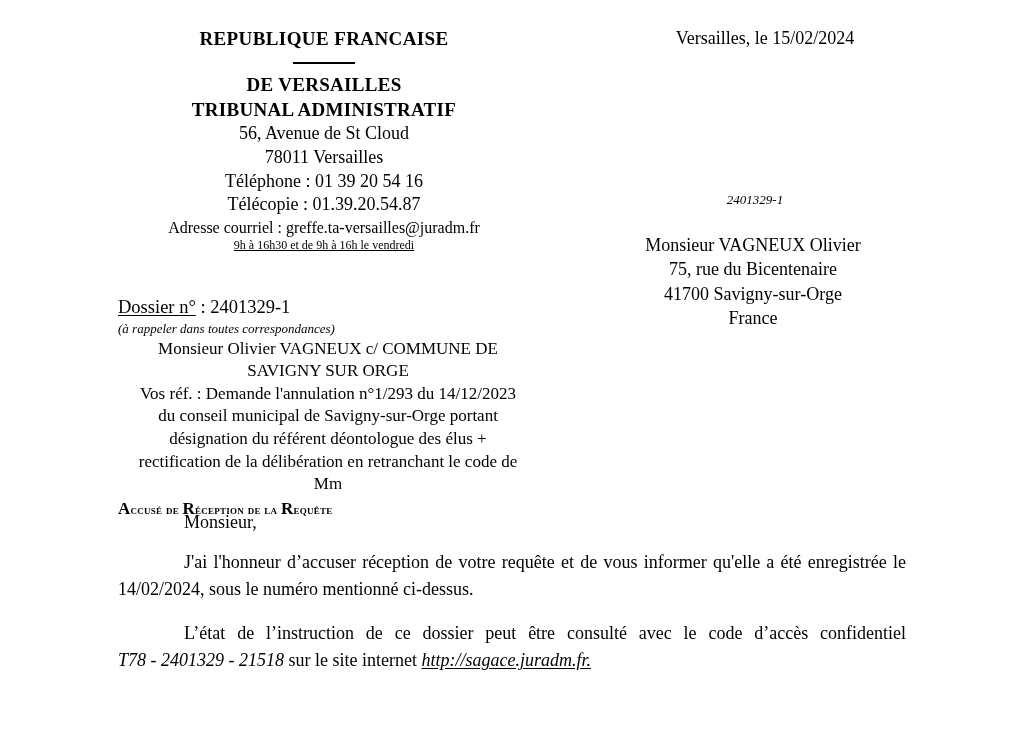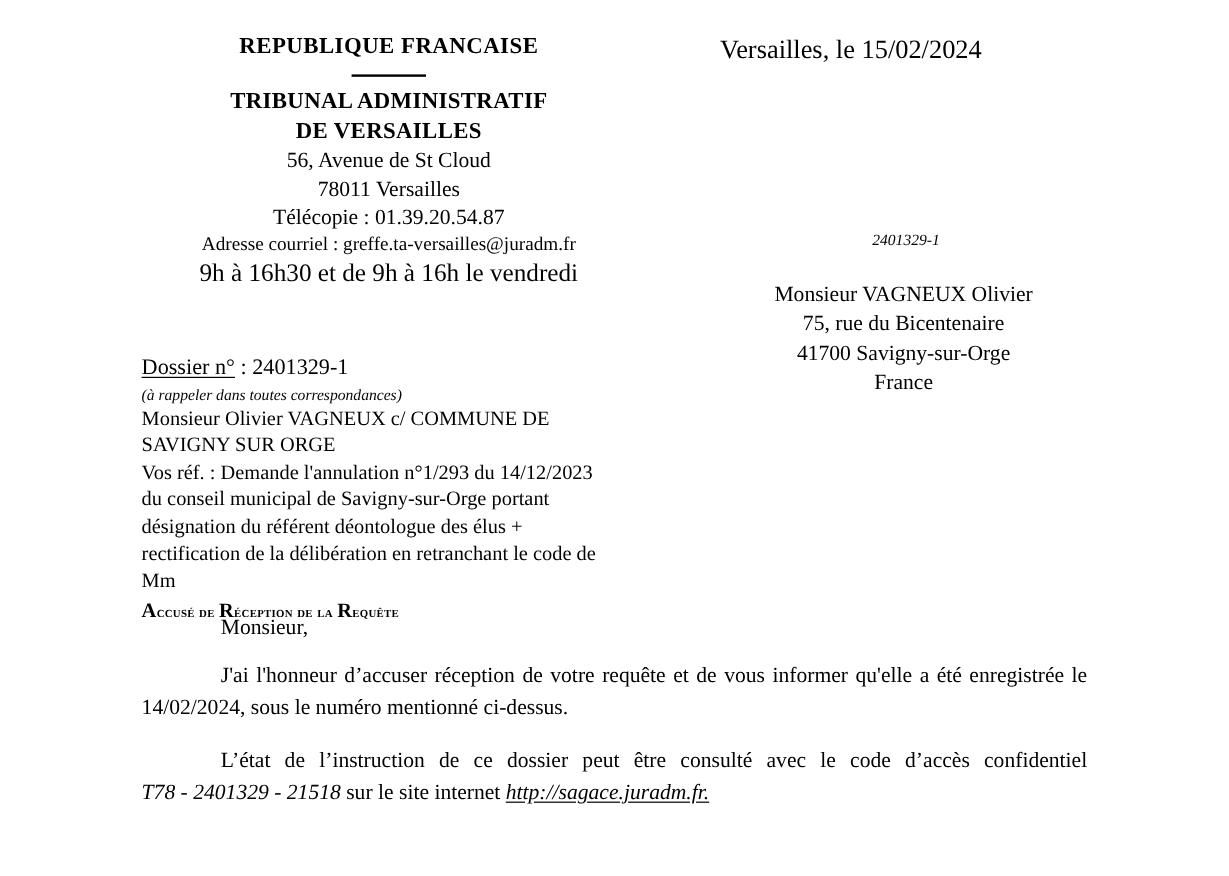--- a/index.html
+++ b/index.html
@@ -51,29 +51,31 @@
     line-height: 1.28;
   }
   .lh-line {
     font-size: 18px;
     line-height: 1.32;
   }
   .lh-line.small {
     font-size: 16px;
   }
   .lh-line.smaller {
-    font-size: 21px;
+    font-size: 12px;
+    text-decoration: underline;
   }
 
   .dateline {
     position: absolute;
     left: 600px;
     top: 28px;
     width: 330px;
-    font-size: 22px;
+    text-align: center;
+    font-size: 18px;
   }
 
   
   .recipient-ref {
     position: absolute;
     left: 600px;
     top: 192px;
     width: 310px;
     text-align: center;
     font-size: 13px;
@@ -108,20 +110,21 @@
   }
   .dossier-note {
     font-size: 13px;
     font-style: italic;
     line-height: 1.3;
     margin-top: 1px;
   }
   .dossier-line {
     font-size: 17px;
     line-height: 1.33;
+    text-align: center;
   }
   .accuse {
     margin-top: 2px;
     font-weight: bold;
     font-size: 13.5px;
     font-variant: small-caps;
     letter-spacing: 0.25px;
   }
   .accuse .cap {
     font-size: 17px;
@@ -157,24 +160,25 @@
   .nowrap { white-space: nowrap; }
 </style>
 </head>
 <body>
 
 <div class="page">
 
   <div class="letterhead">
     <div class="lh-title">REPUBLIQUE FRANCAISE</div>
     <div class="lh-rule"></div>
+    <div class="lh-sub">DE VERSAILLES</div>
     <div class="lh-sub">TRIBUNAL ADMINISTRATIF</div>
-    <div class="lh-sub">DE VERSAILLES</div>
     <div class="lh-line">56, Avenue de St Cloud</div>
     <div class="lh-line">78011 Versailles</div>
+    <div class="lh-line">Téléphone : 01 39 20 54 16</div>
     <div class="lh-line">Télécopie : 01.39.20.54.87</div>
     <div class="lh-line small">Adresse courriel : greffe.ta-versailles@juradm.fr</div>
     <div class="lh-line smaller">9h à 16h30 et de 9h à 16h    le vendredi</div>
   </div>
 
   <div class="dateline">Versailles, le 15/02/2024</div>
 
   <div class="recipient-ref">2401329-1</div>
   <div class="recipient">
     <div>Monsieur VAGNEUX Olivier</div>

